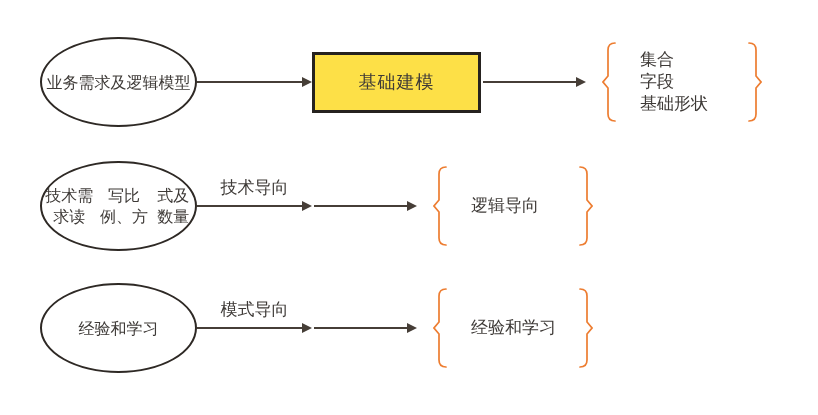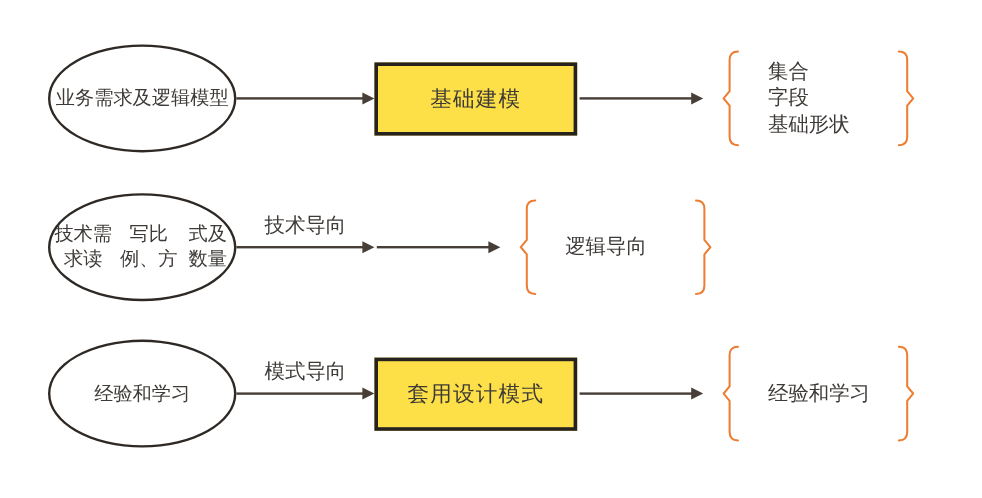--- a/index.html
+++ b/index.html
@@ -184,23 +184,20 @@
 
   <div class="row row-3">
     <div class="ellipse">
         <div class="line">经验和学习</div>
       </div>
     <div class="arrow labeled">
       <div class="arrow-label">模式导向</div>
       <div class="arrow-line"></div>
       <div class="arrow-head"></div>
     </div>
-    <div class="box">
-      <span>套用设计模式</span>
-    </div>
     <div class="arrow plain">
       <div class="arrow-line"></div>
       <div class="arrow-head"></div>
     </div>
     <div class="bracket-group">
       <svg class="brace" width="16" height="82" viewBox="0 0 16 82">
         <path d="M 13,2 Q 6,2 6,9 L 6,35 L 1,41 L 6,47 L 6,73 Q 6,80 13,80" fill="none" stroke-width="1.7" stroke-linecap="round" stroke-linejoin="miter" stroke="#ED7D31"></path>
       </svg>
       <div class="bracket-text">
           <div class="line">经验和学习</div>

